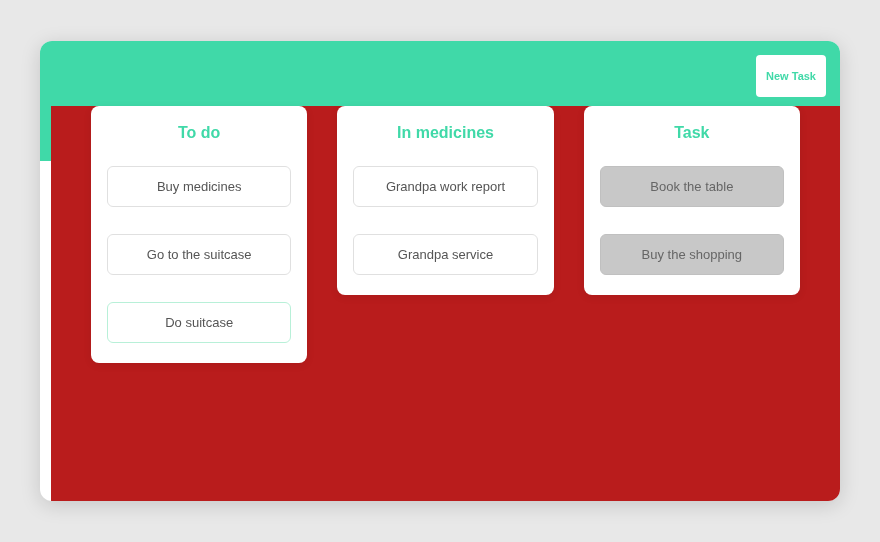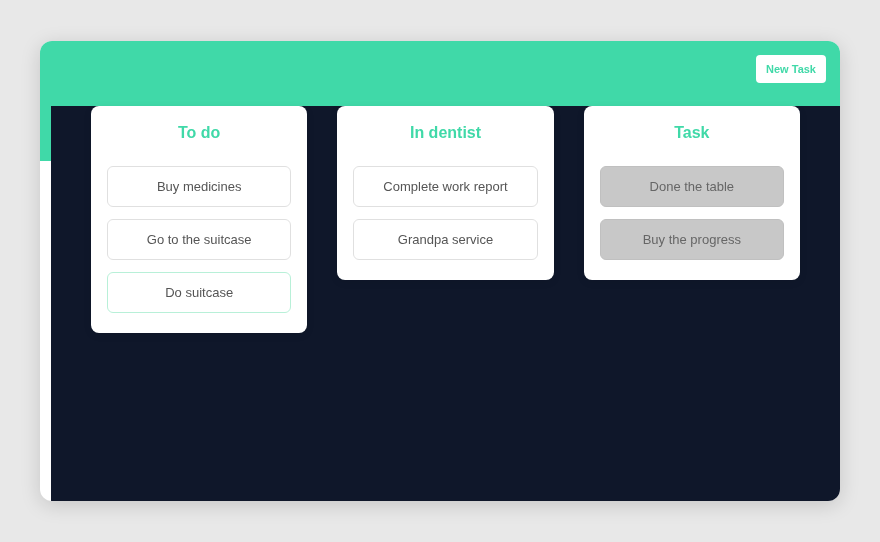--- a/index.html
+++ b/index.html
@@ -32,28 +32,28 @@
     }
 
     .new-task-button {
       position: absolute;
       top: 14px;
       right: 14px;
       background: #ffffff;
       color: #40d9a8;
       border: none;
       border-radius: 4px;
-      padding: 8px 10px;
+      padding: 15px 10px;
       font-size: 11px;
       font-weight: 600;
       cursor: pointer;
     }
 
     .app-body {
-      background: #0f172a;
+      background: #b91c1c;
       flex: 1;
       padding: 0 40px 40px 40px;
       display: flex;
       gap: 30px;
       align-items: flex-start;
       position: relative;
       top: -55px;
       margin-bottom: -55px;
       margin-left: 11px;
     }
@@ -74,21 +74,21 @@
     .column-header-title {
       font-size: 16px;
       font-weight: 700;
       color: #40d9a8;
     }
 
     .column-body {
       padding: 10px 16px 20px 16px;
       display: flex;
       flex-direction: column;
-      gap: 12px;
+      gap: 27px;
     }
 
     .task-card {
       background: #ffffff;
       border: 1px solid #e0e0e0;
       border-radius: 6px;
       padding: 12px 16px;
       font-size: 13px;
       color: #555555;
       text-align: center;
@@ -120,30 +120,30 @@
           <div class="column-header-title">To do</div>
         </div>
         <div class="column-body">
           <div class="task-card">Buy medicines</div>
           <div class="task-card">Go to the suitcase</div>
           <div class="task-card active-highlight">Do suitcase</div>
         </div>
       </div>
       <div class="column">
         <div class="column-header">
-          <div class="column-header-title">In dentist</div>
+          <div class="column-header-title">In medicines</div>
         </div>
         <div class="column-body">
-          <div class="task-card">Complete work report</div>
+          <div class="task-card">Grandpa work report</div>
           <div class="task-card">Grandpa service</div>
         </div>
       </div>
       <div class="column">
         <div class="column-header">
           <div class="column-header-title">Task</div>
         </div>
         <div class="column-body">
-          <div class="task-card done-card">Done the table</div>
-          <div class="task-card done-card">Buy the progress</div>
+          <div class="task-card done-card">Book the table</div>
+          <div class="task-card done-card">Buy the shopping</div>
         </div>
       </div>
     </div>
 </div>
 
 </body></html>

